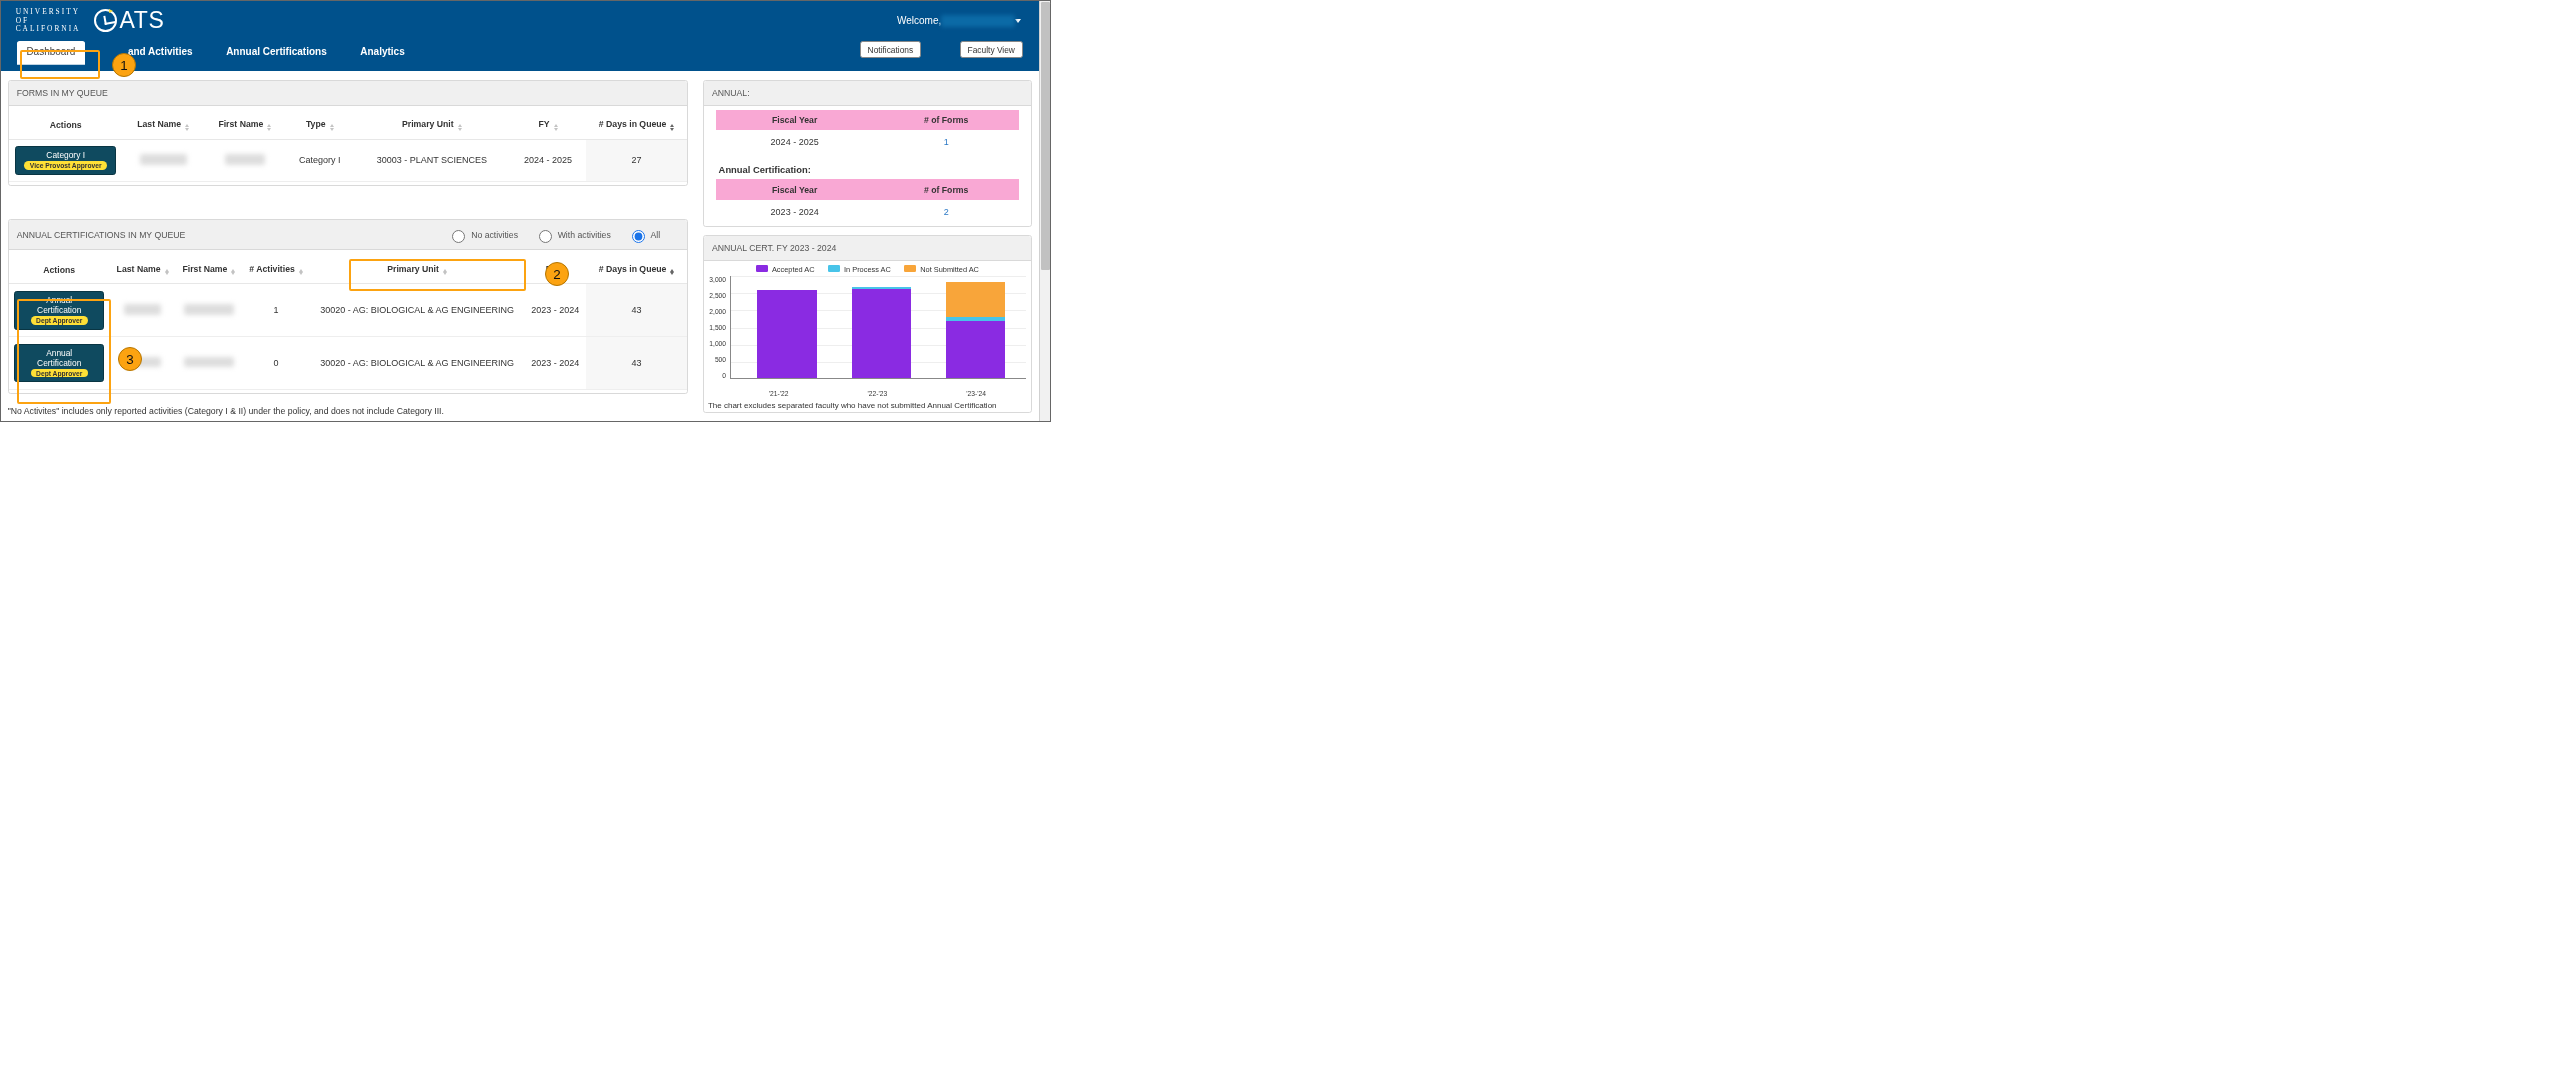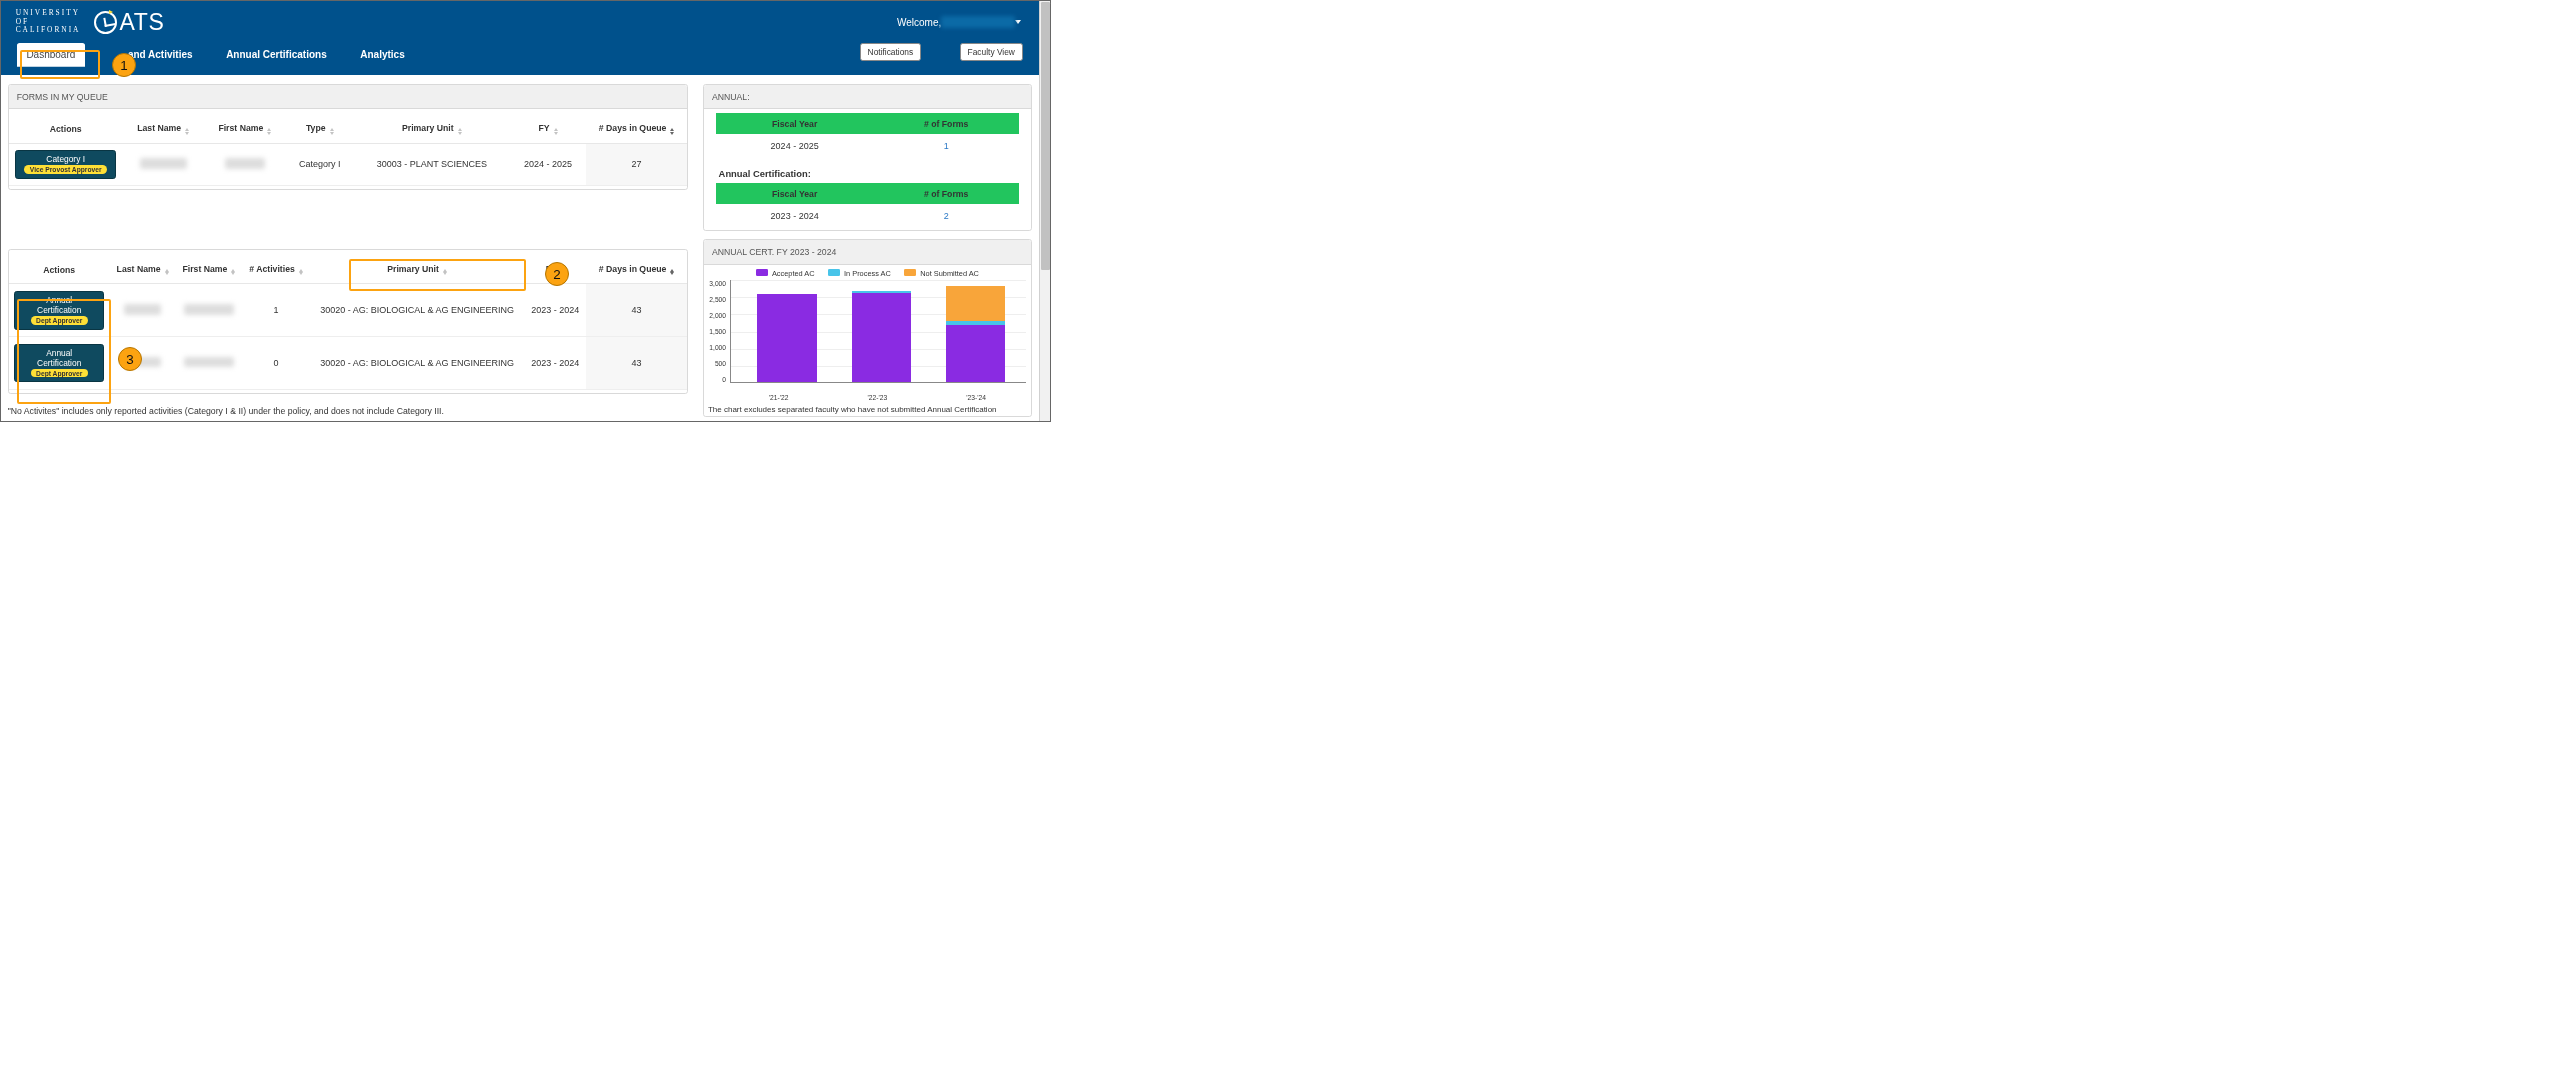--- a/index.html
+++ b/index.html
@@ -137,21 +137,21 @@
   }
   .blur-cell {
     display: inline-block; height: 10.7px; background: #ddd; filter: blur(2.7px); border-radius: 2px;
   }
   .days-col { background: #f7f7f7; }
   
   .summary-row { padding: 4px 12px 2.7px; }
   .summary-label { font-size: 9.4px; font-weight: 700; margin: 10.7px 0 4px 2.7px; }
   .summary-table { width: 100%; border-collapse: collapse; }
   .summary-table th {
-    background: #22c55e; padding: 5.4px 0; font-size: 8.7px; font-weight: 700; margin-top: 37px;
+    background: #f9a8d4; padding: 5.4px 0; font-size: 8.7px; font-weight: 700; margin-top: 37px;
   }
   .summary-table td { padding: 6.7px 0; text-align: center; font-size: 9px; }
   .summary-table td.link { color: var(--link); cursor: pointer; }
   
   .radio-group {
     margin-left: auto; display: flex; gap: 16px; padding-right: 19px;
     align-items: center; font-size: 8.7px;
   }
   .radio-group label { display:flex; gap:2.7px; align-items:center; cursor:pointer; }
   input[type=radio] { accent-color: #1a73e8; }
@@ -250,20 +250,37 @@
     <td class="days-col">27</td>
                   </tr>
                 </tbody>
             </table>
           </div>
         </div>
 
         <div style="height:52px"></div>
 
         <div class="panel">
+          <div class="panel-header">
+            <span>ANNUAL CERTIFICATIONS IN MY QUEUE</span>
+            <div class="radio-group">
+              <label>
+                  <input type="radio" name="acf" style="">
+                  <span>No activities</span>
+                </label>
+              <label>
+                  <input type="radio" name="acf" style="">
+                  <span>With activities</span>
+                </label>
+              <label>
+                  <input type="radio" name="acf" checked="" style="">
+                  <span>All</span>
+                </label>
+            </div>
+          </div>
           <div class="panel-body">
             <table class="grid">
               <thead>
                 <tr>
                   <th style="width:101px">Actions</th>
                   <th><span>Last Name</span><span class="sort"></span></th>
                   <th><span>First Name</span><span class="sort"></span></th>
                   <th><span># Activities</span><span class="sort"></span></th>
                   <th><span>Primary Unit</span><span class="sort"></span></th>
                   <th><span>FY</span><span class="sort"></span></th>

